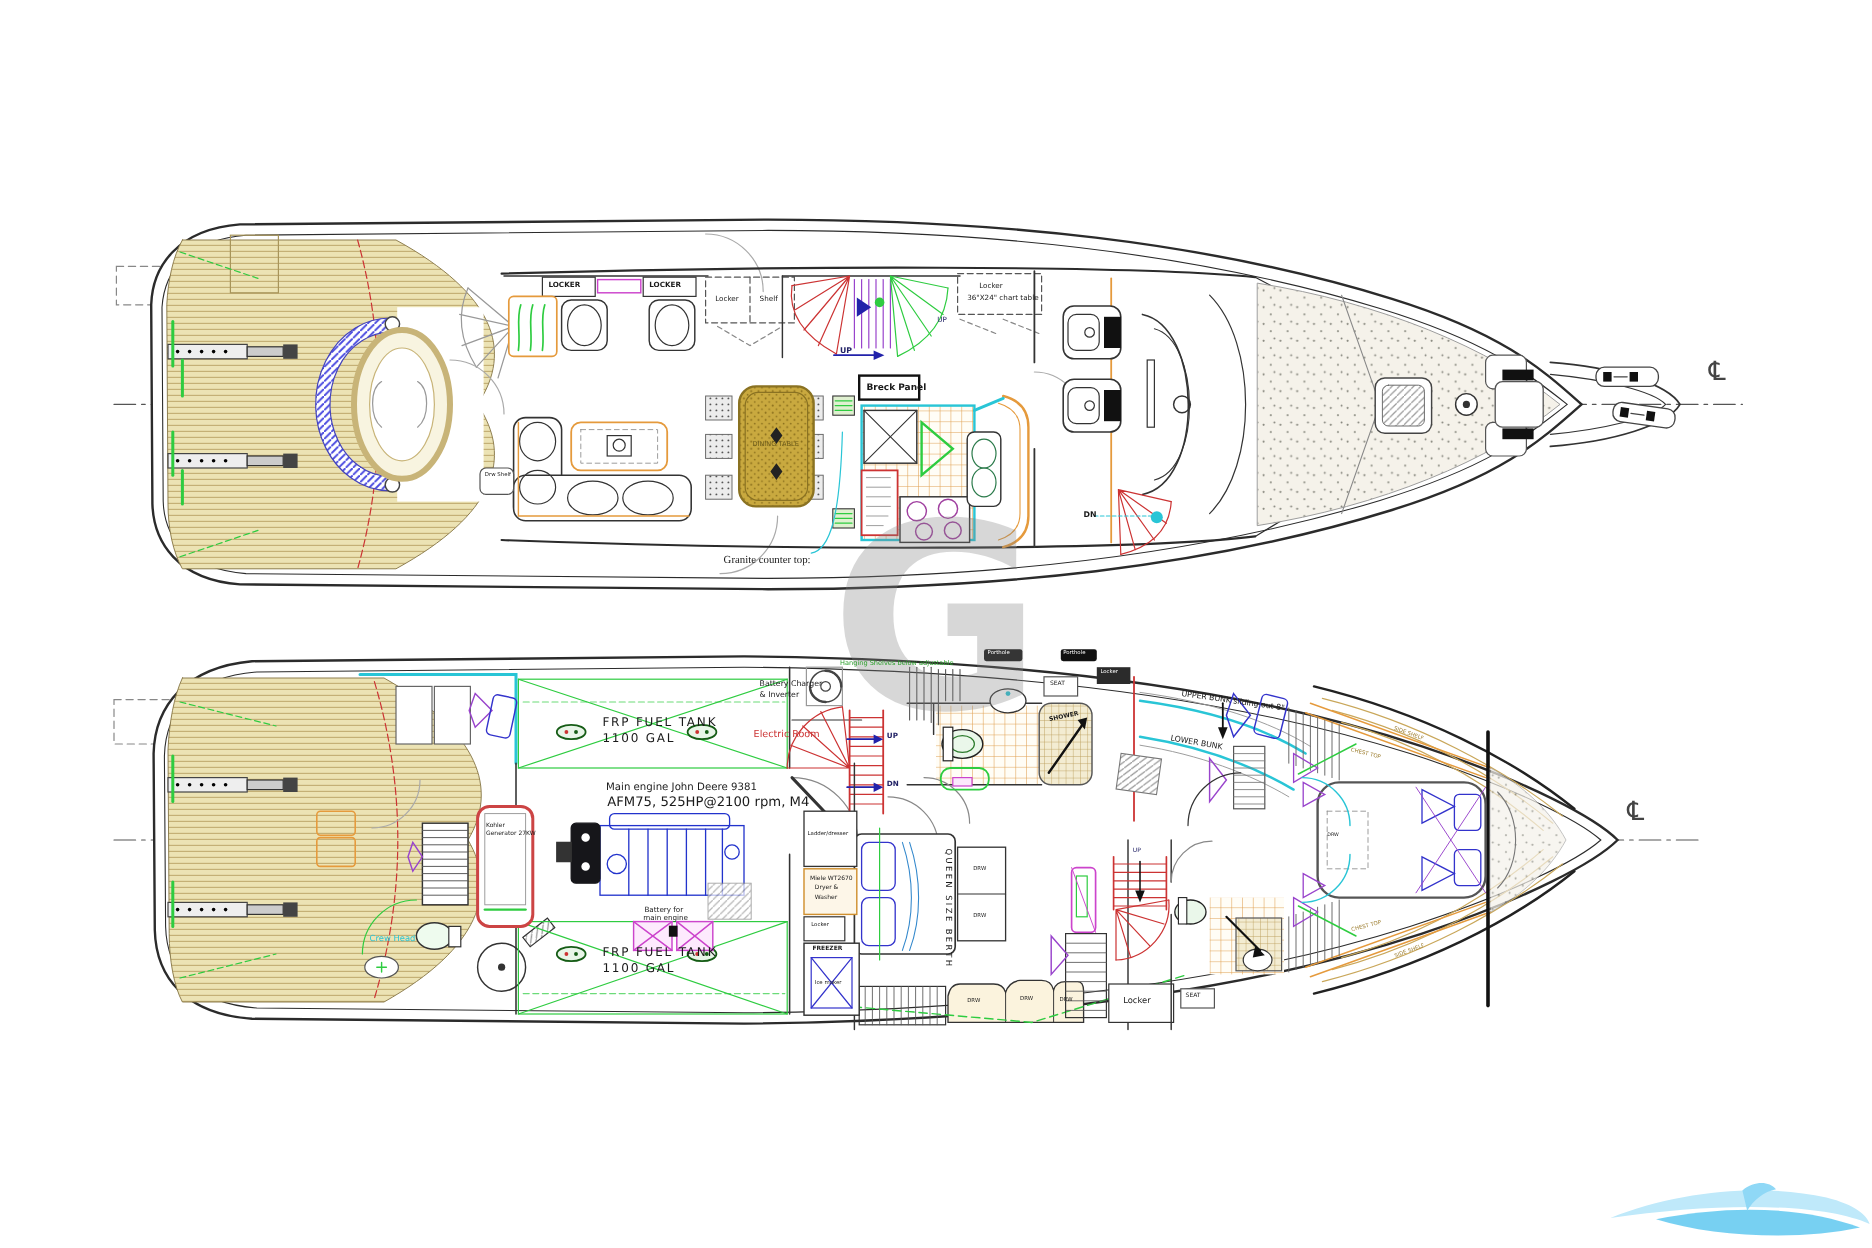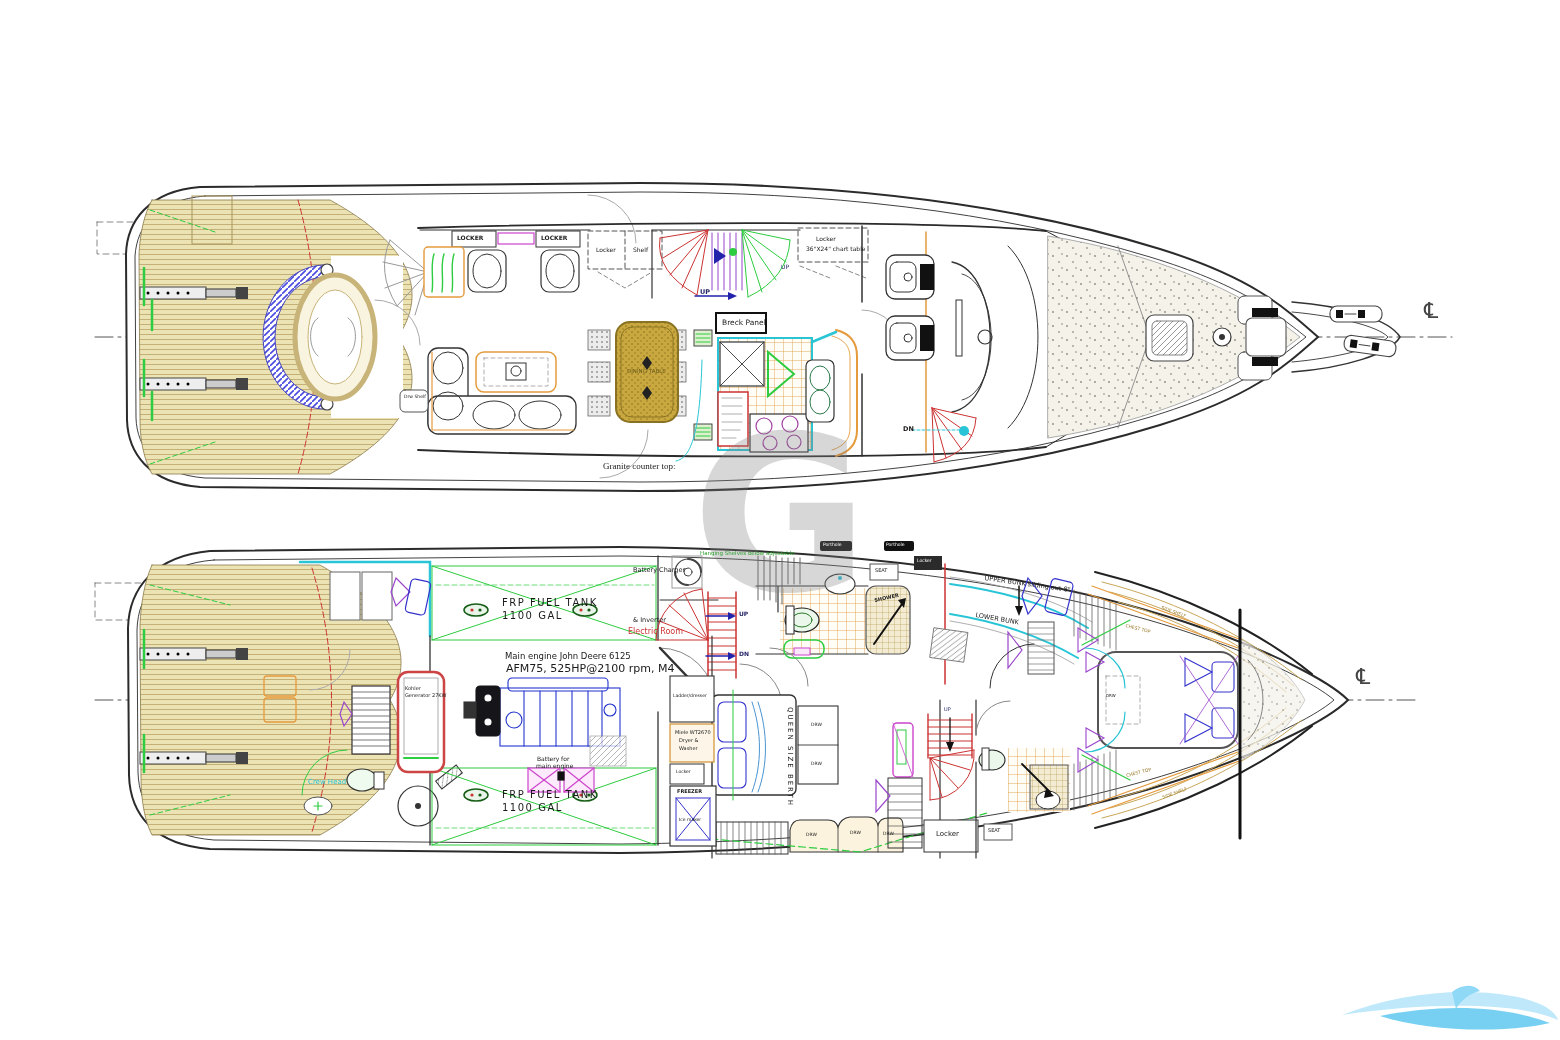--- a/index.html
+++ b/index.html
@@ -587,35 +587,35 @@
 </svg>
 
 <div class="wm">G</div>
 
 <span class="lbl" style="left:457px;top:235px;font-size:6px;font-weight:bold;">LOCKER</span>
 <span class="lbl" style="left:541px;top:235px;font-size:6px;font-weight:bold;">LOCKER</span>
 <span class="lbl" style="left:596px;top:247px;font-size:6px;">Locker</span>
 <span class="lbl" style="left:633px;top:247px;font-size:6px;">Shelf</span>
 <span class="lbl" style="left:816px;top:236px;font-size:6px;">Locker</span>
 <span class="lbl" style="left:806px;top:246px;font-size:6px;">36"X24" chart table</span>
-<span class="lbl" style="left:722px;top:319px;font-size:7.5px;font-weight:normal;">Breck Panel</span>
+<span class="lbl" style="left:722px;top:319px;font-size:7.5px;font-weight:bold;">Breck Panel</span>
 <span class="lbl" style="left:627px;top:369px;font-size:5.5px;color:#6b5a1a;">DINING TABLE</span>
 <span class="lbl" style="left:603px;top:462px;font-size:9px;font-family:Liberation Serif, serif;">Granite counter top:</span>
 <span class="lbl" style="left:404px;top:395px;font-size:4.5px;">Drw Shelf</span>
 <span class="lbl" style="left:700px;top:289px;font-size:6.5px;color:#222266;font-weight:bold;">UP</span>
 <span class="lbl" style="left:781px;top:264px;font-size:6px;color:#222266;">UP</span>
 <span class="lbl" style="left:903px;top:426px;font-size:6.5px;font-weight:bold;">DN</span>
 <span class="lbl" style="left:1424px;top:300px;font-size:22px;color:#444;">℄</span>
 
 <span class="lbl" style="left:633px;top:567px;font-size:6.5px;">Battery Charger</span>
-<span class="lbl" style="left:633px;top:576px;font-size:6.5px;margin-top:41px;">&amp; Inverter</span>
-<span class="lbl" style="left:628px;top:628px;font-size:8px;color:#cc3333;">Electric Room</span>
+<span class="lbl" style="left:633px;top:576px;font-size:6.5px;">&amp; Inverter</span>
+<span class="lbl" style="left:628px;top:608px;font-size:8px;color:#cc3333;">Electric Room</span>
 <span class="lbl" style="left:502px;top:598px;font-size:10px;letter-spacing:1.5px;">FRP FUEL TANK</span>
 <span class="lbl" style="left:502px;top:611px;font-size:10px;letter-spacing:1.5px;">1100 GAL</span>
-<span class="lbl" style="left:505px;top:652px;font-size:8.5px;">Main engine John Deere 6125</span>
+<span class="lbl" style="left:505px;top:652px;font-size:8.5px;">Main engine John Deere 9381</span>
 <span class="lbl" style="left:506px;top:663px;font-size:11px;">AFM75, 525HP@2100 rpm, M4</span>
 <span class="lbl" style="left:405px;top:686px;font-size:5px;">Kohler</span>
 <span class="lbl" style="left:405px;top:693px;font-size:5px;">Generator 27KW</span>
 <span class="lbl" style="left:537px;top:756px;font-size:6px;">Battery for</span>
 <span class="lbl" style="left:536px;top:763px;font-size:6px;">main engine</span>
 <span class="lbl" style="left:502px;top:790px;font-size:10px;letter-spacing:1.5px;">FRP FUEL TANK</span>
 <span class="lbl" style="left:502px;top:803px;font-size:10px;letter-spacing:1.5px;">1100 GAL</span>
 <span class="lbl" style="left:308px;top:779px;font-size:7px;color:#29c5d6;text-align:right;">Crew Head</span>
 <span class="lbl" style="left:700px;top:551px;font-size:5.5px;color:#2ca02c;">Hanging Shelves below adjustable</span>
 <span class="lbl" style="left:823px;top:543px;font-size:4.5px;color:#fff;">Porthole</span>

